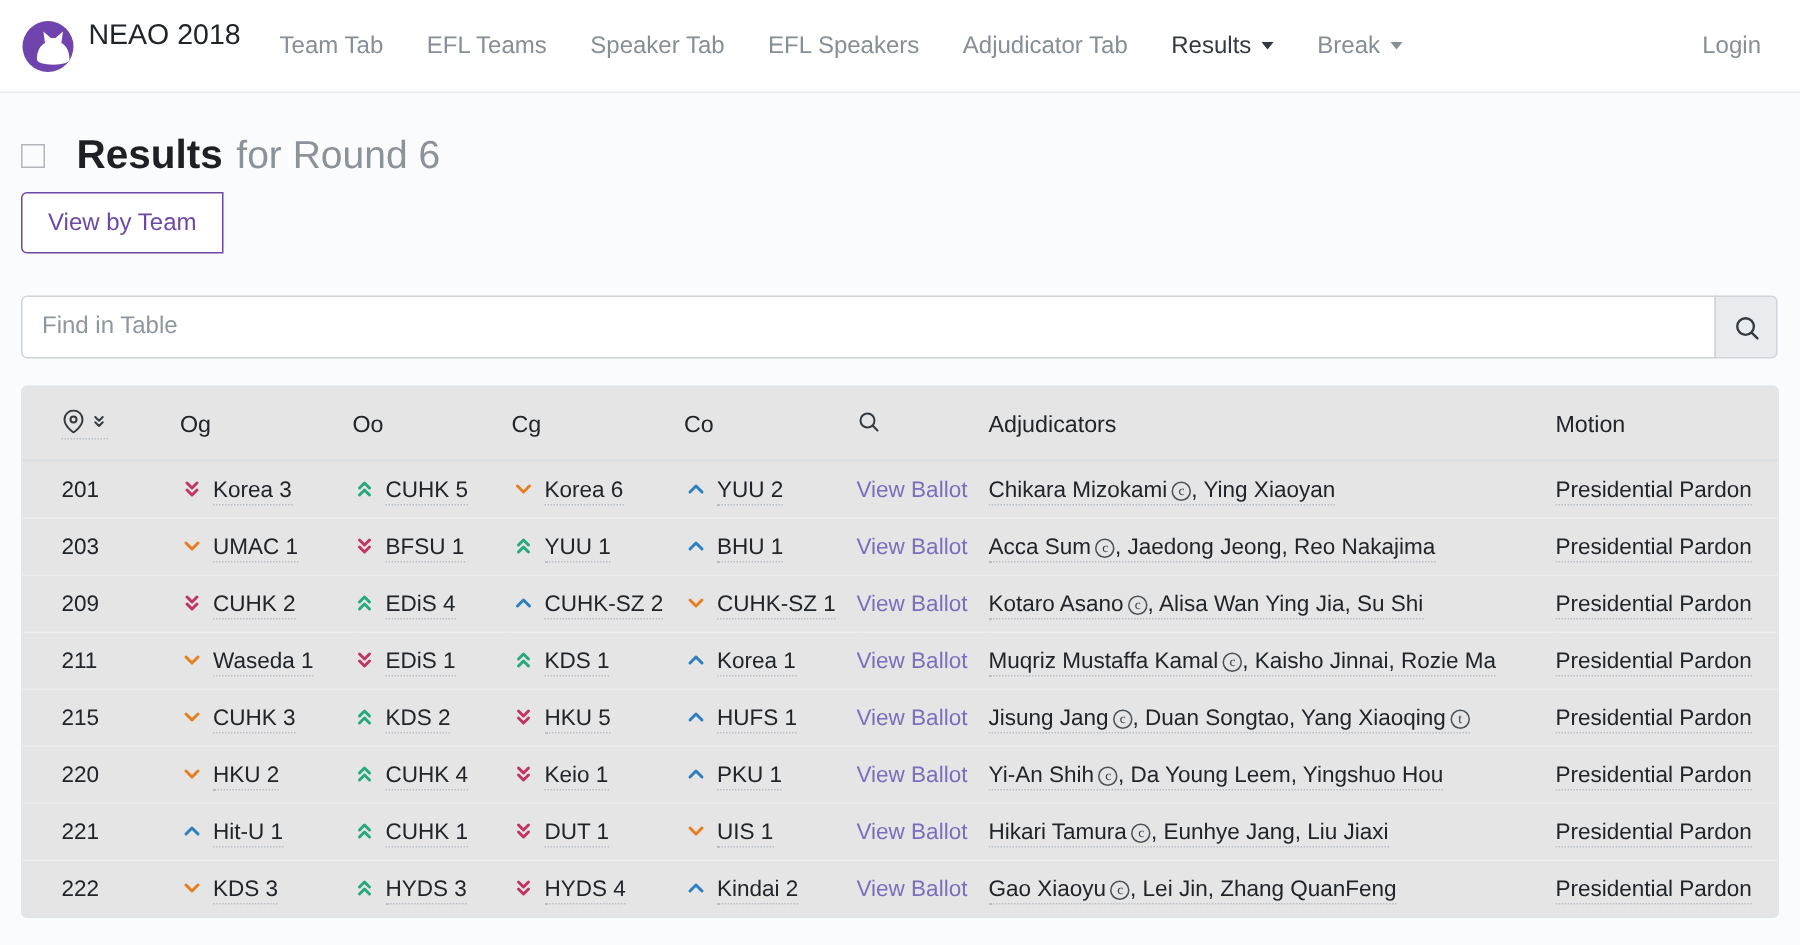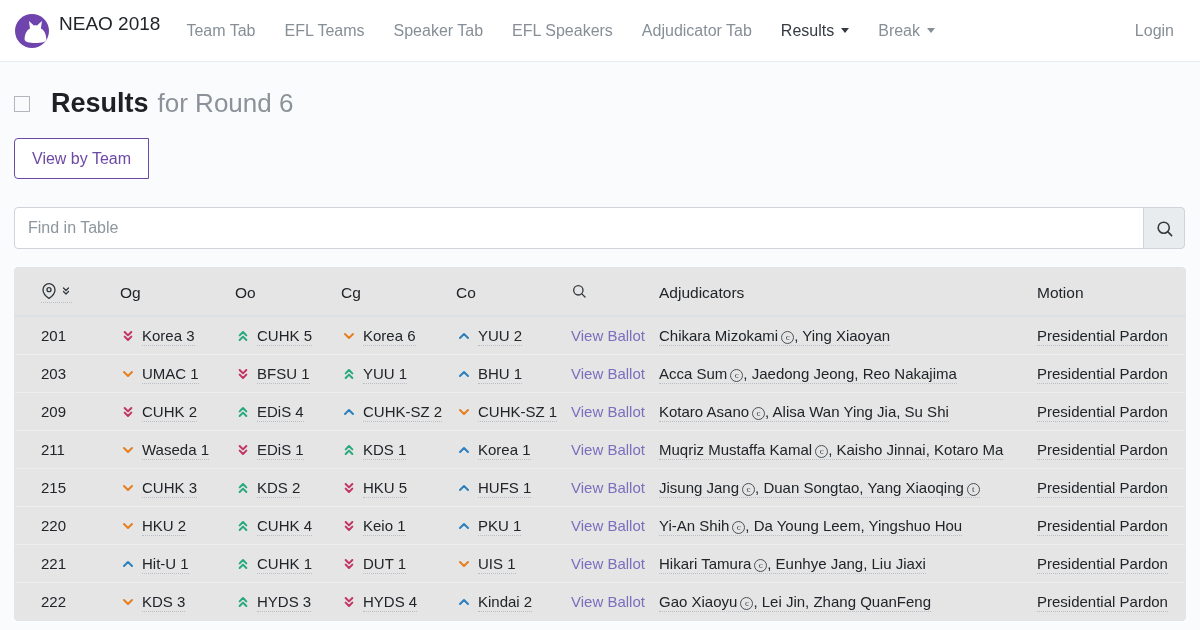--- a/index.html
+++ b/index.html
@@ -22,21 +22,21 @@
   .login { font-size:16px; color:#868e96; text-decoration:none; }
 
   
   main { padding:0 14px; }
   .title-row { margin-top:26px; display:flex; align-items:center; }
   .title-icon { width:16px; height:16px; border:1px solid #b0b6bc; display:inline-block;
                 margin-right:21px; }
   h1 { font-size:27px; font-weight:700; color:#1d2125; display:inline; }
   .subtitle { font-size:26px; font-weight:400; color:#8b929a; margin-left:9px; }
 
-  .btn-group { margin-top:19px; display:inline-flex; }
+  .btn-group { margin-top:9px; display:inline-flex; }
   .btn { font-size:16px; padding:0 17px; height:41px; cursor:pointer;
          font-family:"Liberation Sans", sans-serif; }
   .btn.outline { background:#fff; color:var(--purple); border:1px solid var(--purple);
                  border-radius:4px 0 0 4px; }
   .btn.solid { background:var(--purple); color:#fff; border:1px solid var(--purple);
                border-radius:0 4px 4px 0; margin-left:-1px; }
 
   .search-group { margin-top:28px; display:flex; width:1171px; }
   .search-group input { flex:1; height:42px; border:1px solid #ced4da; border-radius:4px 0 0 4px;
                         padding:0 13px; font-size:16px; color:#495057; background:#fff;
@@ -252,21 +252,21 @@
                 <polyline points="7 6 12 11 17 6"></polyline>
               </svg><span class="dotted team">EDiS 1</span></td>
             <td><svg class="ic res-chevrons-up" viewBox="0 0 24 24">
                 <polyline points="17 11 12 6 7 11"></polyline>
                 <polyline points="17 18 12 13 7 18"></polyline>
               </svg><span class="dotted team">KDS 1</span></td>
             <td><svg class="ic res-chevron-up" viewBox="0 0 24 24">
                 <polyline points="18 15 12 9 6 15"></polyline>
               </svg><span class="dotted team">Korea 1</span></td>
             <td><a class="ballot-link">View Ballot</a></td>
-            <td><span class="dotted"><span>Muqriz Mustaffa Kamal</span><span class="role-badge">c</span>, <span>Kaisho Jinnai</span>, <span>Kotaro Ma</span></span></td>
+            <td><span class="dotted"><span>Muqriz Mustaffa Kamal</span><span class="role-badge">c</span>, <span>Kaisho Jinnai</span>, <span>Rozie Ma</span></span></td>
             <td><span class="dotted">Presidential Pardon</span></td>
           </tr>
           <tr>
             <td class="c-num">215</td>
             <td><svg class="ic res-chevron-down" viewBox="0 0 24 24">
                 <polyline points="6 9 12 15 18 9"></polyline>
               </svg><span class="dotted team">CUHK 3</span></td>
             <td><svg class="ic res-chevrons-up" viewBox="0 0 24 24">
                 <polyline points="17 11 12 6 7 11"></polyline>
                 <polyline points="17 18 12 13 7 18"></polyline>

